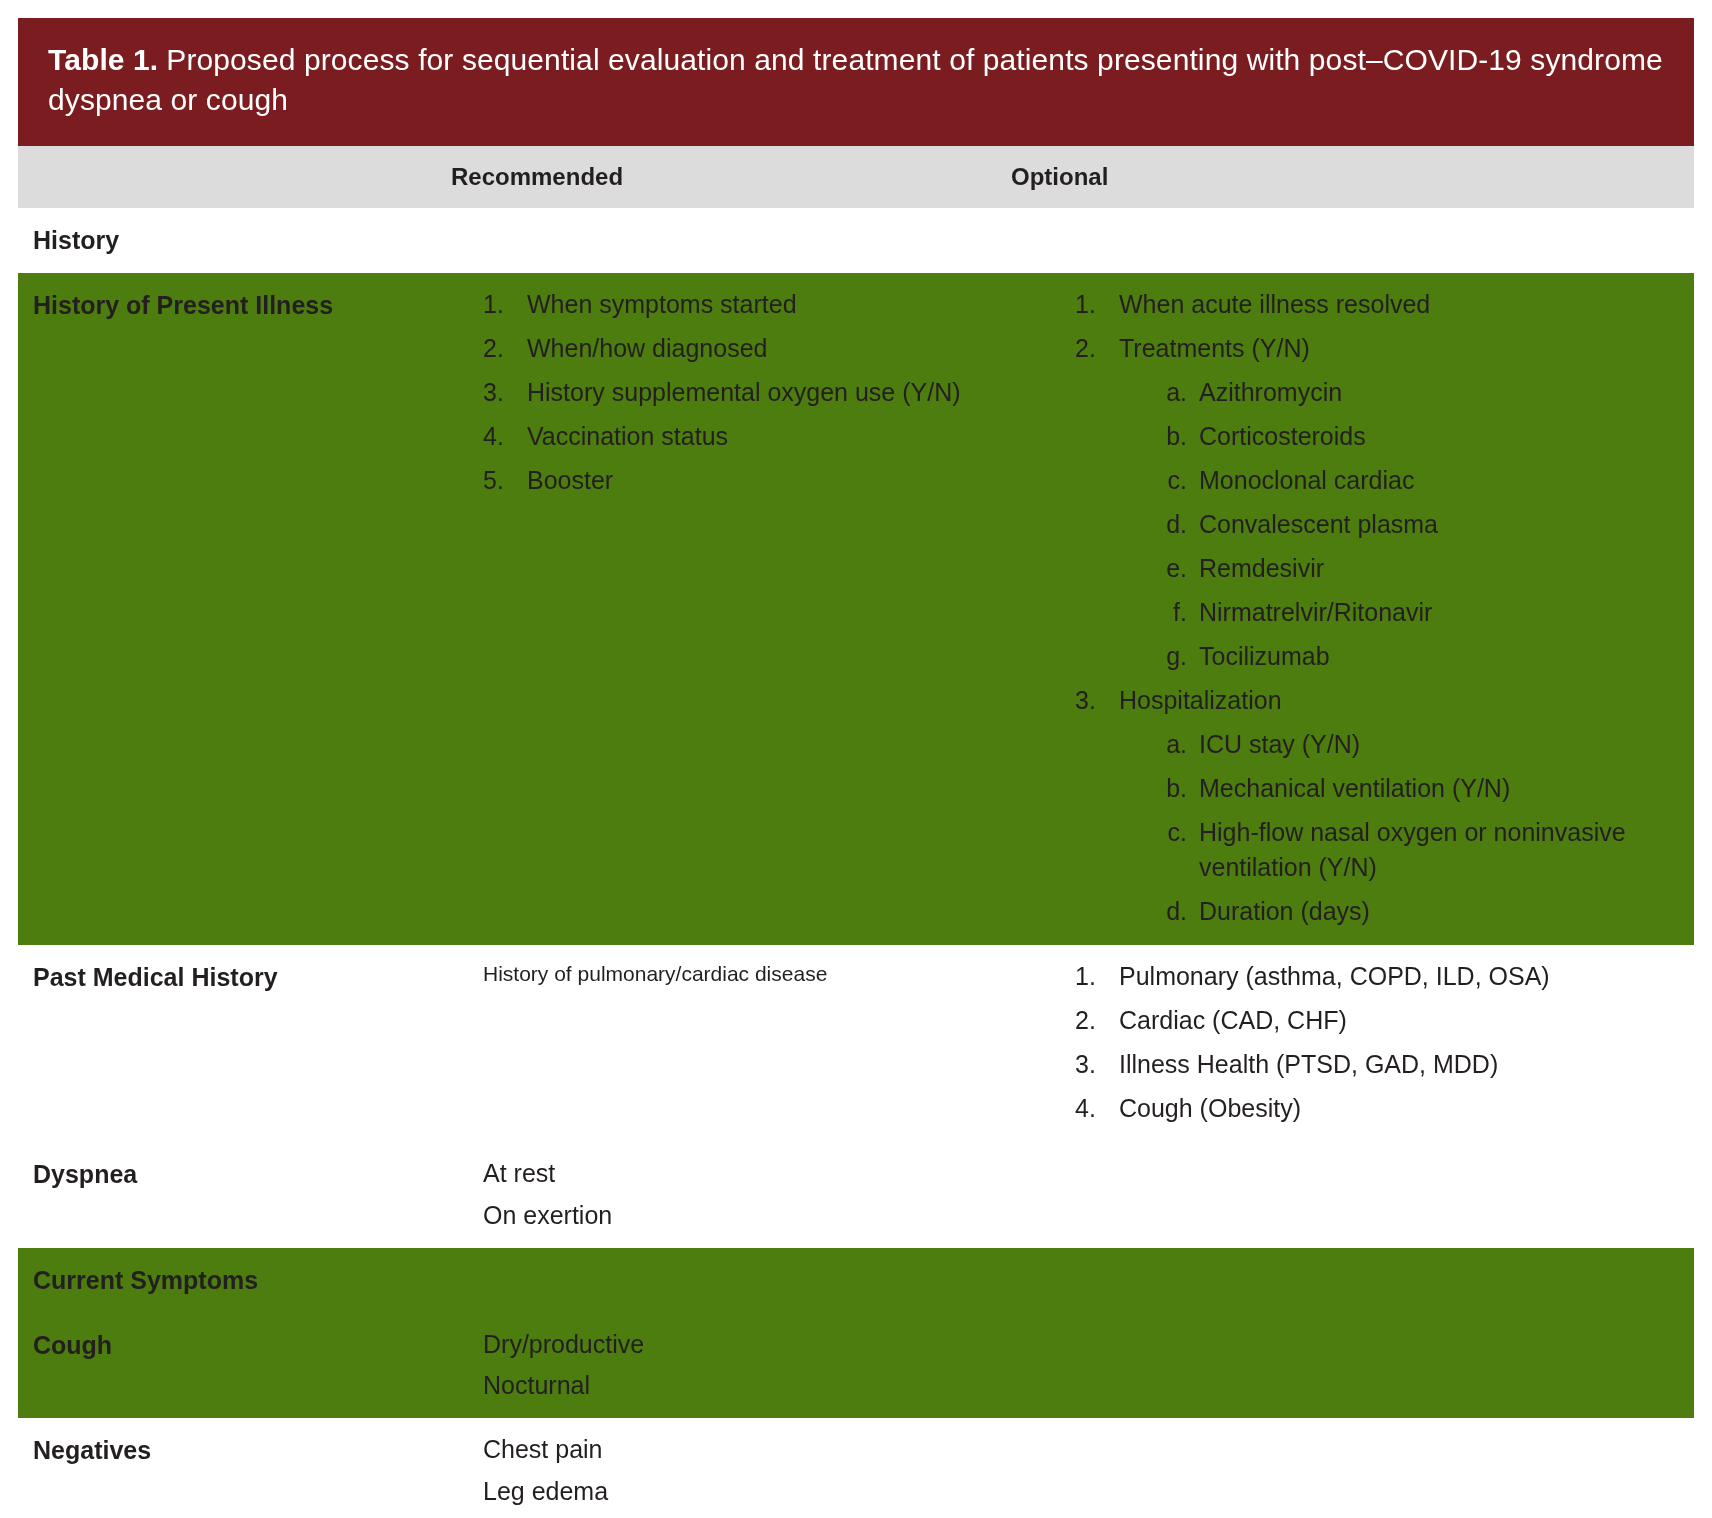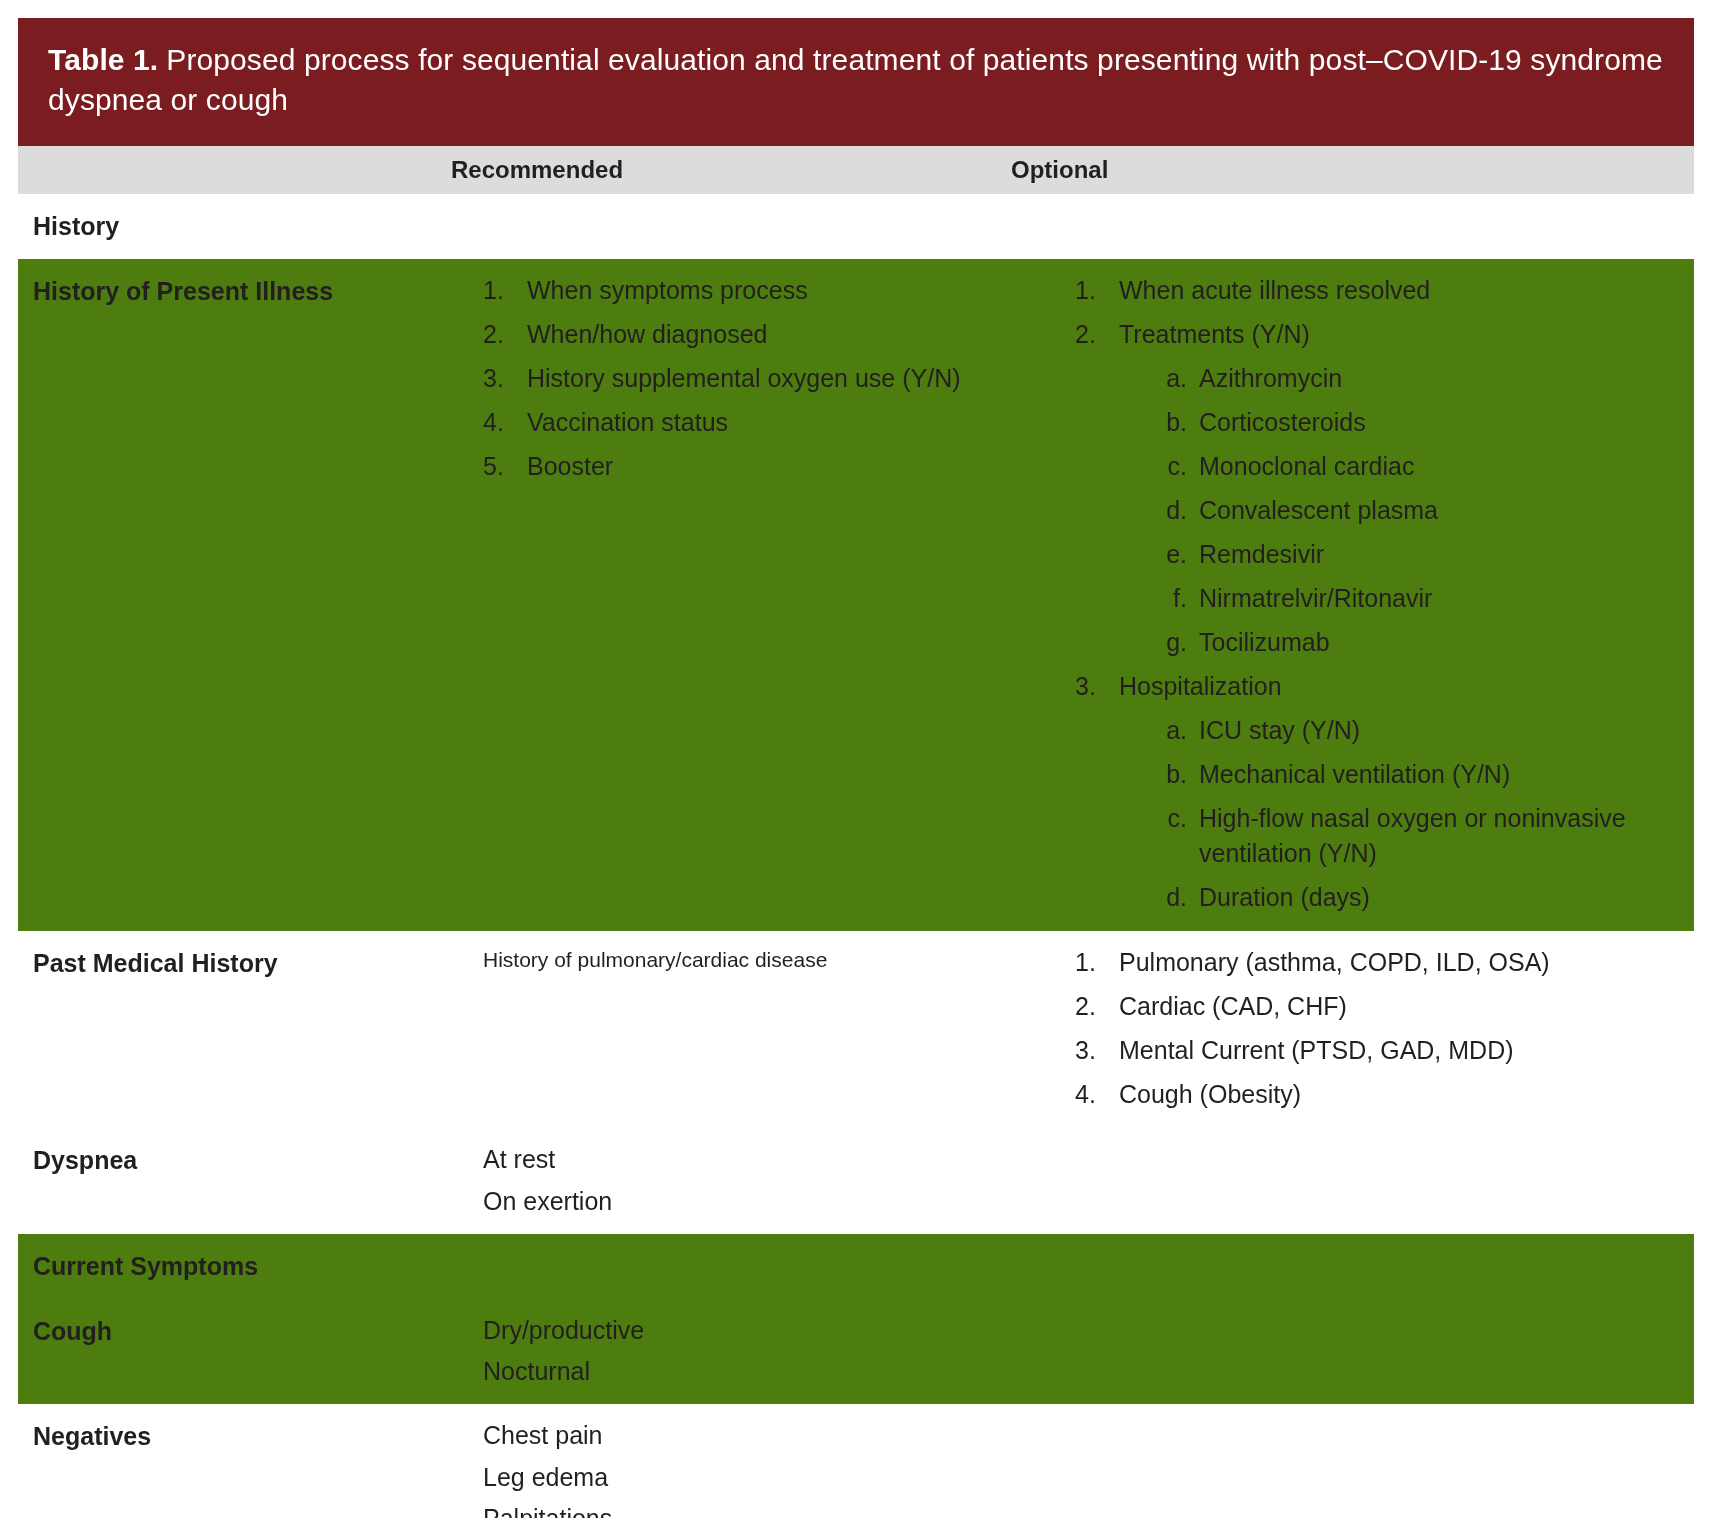--- a/index.html
+++ b/index.html
@@ -37,21 +37,21 @@
   }
   .title-label {
     font-weight: bold;
     margin-right: 8px;
   }
 
   
   .colhead {
     display: flex;
     background: #dcdcdc;
-    height: 48px;
+    height: 62px;
     align-items: center;
   }
   .col-label {
     font-size: 24px;
     font-weight: bold;
     color: #231f20;
   }
 
   
   .c-label  { width: 433px; flex: 0 0 433px; padding-left: 15px; }
@@ -152,21 +152,21 @@
   </div>
 
   <div class="row shaded">
     <div class="c-label">
       <div class="row-label">History of Present Illness</div>
     </div>
     <div class="c-rec">
       <ol class="numlist">
         <li>
             <span class="marker">1.</span>
-            <span class="item-body">When symptoms process</span>
+            <span class="item-body">When symptoms started</span>
           </li>
         <li>
             <span class="marker">2.</span>
             <span class="item-body">When/how diagnosed</span>
           </li>
         <li>
             <span class="marker">3.</span>
             <span class="item-body">History supplemental oxygen use (Y/N)</span>
           </li>
         <li>
@@ -261,21 +261,21 @@
         <li>
             <span class="marker">1.</span>
             <span class="item-body">Pulmonary (asthma, COPD, ILD, OSA)</span>
           </li>
         <li>
             <span class="marker">2.</span>
             <span class="item-body">Cardiac (CAD, CHF)</span>
           </li>
         <li>
             <span class="marker">3.</span>
-            <span class="item-body">Mental Current (PTSD, GAD, MDD)</span>
+            <span class="item-body">Illness Health (PTSD, GAD, MDD)</span>
           </li>
         <li>
             <span class="marker">4.</span>
             <span class="item-body">Cough (Obesity)</span>
           </li>
       </ol>
     </div>
   </div>
 
   <div class="row">

